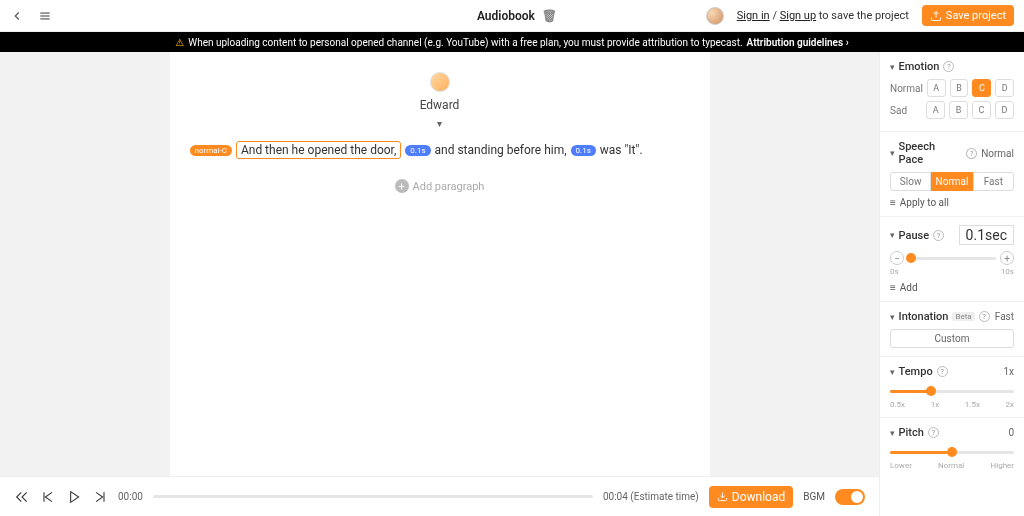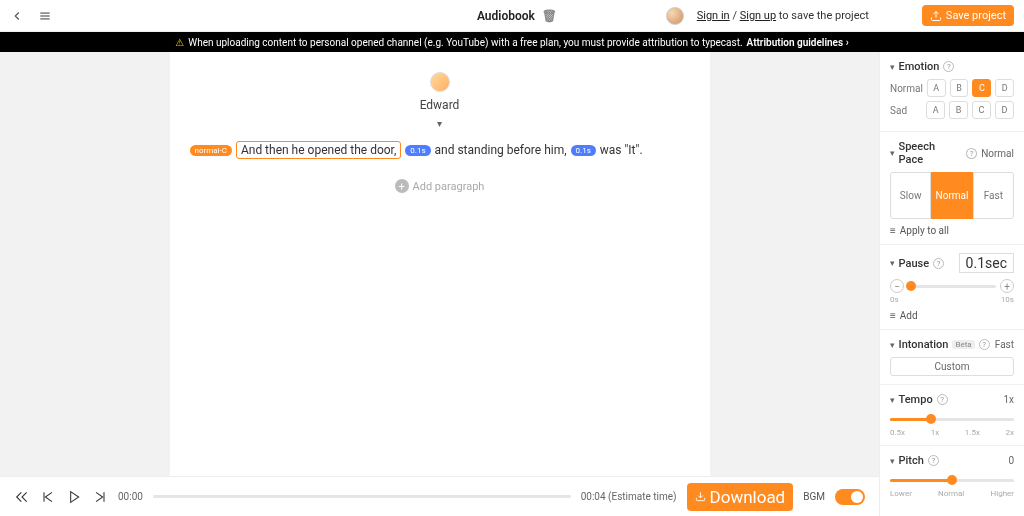--- a/index.html
+++ b/index.html
@@ -5,21 +5,21 @@
 * { box-sizing: border-box; margin: 0; padding: 0; font-family: -apple-system, BlinkMacSystemFont, "Segoe UI", Roboto, Helvetica, Arial, sans-serif; }
 html, body { width: 1024px; height: 516px; overflow: hidden; background: #f2f2f2; }
 
 .topbar { position: relative; height: 32px; background: #fff; border-bottom: 1px solid #eee; display: flex; align-items: center; padding: 0 10px; }
 .topbar .left { display: flex; align-items: center; gap: 14px; }
 .topbar .center { position:absolute; left:0; right:0; text-align:center; font-size: 12px; font-weight: 600; color: #222; pointer-events:none;margin-left:10px;}
 .topbar .center .trash { margin-left:4px; color:#888;}
 .topbar .right { margin-left: auto; display: flex; align-items: center; gap: 13px; font-size: 11px; color:#333; }
 .topbar .right a { color:#222; text-decoration: underline; cursor:pointer;}
 .avatar-small{ width:18px; height:18px; border-radius:50%; background: radial-gradient(circle at 30% 30%, #f7d8b5, #d09060); border:1px solid #ccc;}
-.save-btn{ background:#ff8a1f; color:#fff; border:none; border-radius:4px; padding:4px 8px; font-size:11px; display:flex; align-items:center; gap:4px; cursor:pointer;margin-left:40px;}
+.save-btn{ background:#ff8a1f; color:#fff; border:none; border-radius:4px; padding:4px 8px; font-size:11px; display:flex; align-items:center; gap:4px; cursor:pointer;}
 .icon-svg{ width:14px; height:14px; stroke:#555; fill:none; stroke-width:2; }
 
 .attribution-bar{ height:20px; background:#000; color:#fff; font-size:10px; display:flex; align-items:center; justify-content:center; gap:4px;}
 .attribution-bar .warn{ color:#ffb400;}
 .attribution-bar .link{ font-weight:600; cursor:pointer;}
 
 .main{ position:absolute; top:52px; bottom:0; left:0; right:0; display:flex; }
 .canvas-col{ flex:1; position:relative; display:flex; justify-content:center;}
 .doc{ width:540px; background:#fff; height:100%; position:relative; padding:20px 20px 60px 20px;}
 .speaker-row{ display:flex; align-items:center; gap:6px; margin-bottom:12px;flex-direction:column;}
@@ -31,38 +31,38 @@
 .seg-boxed{ border:1px solid #ff8a1f; border-radius:3px; padding:1px 4px;}
 .pause-pill{ background:#4f7dff; color:#fff; font-size:8px; border-radius:8px; padding:1px 5px;}
 .add-para{ margin-top:20px; text-align:center; font-size:11px; color:#aaa; display:flex; justify-content:center; align-items:center; gap:4px;}
 .add-para .plus{ width:14px; height:14px; border-radius:50%; background:#bbb; color:#fff; display:inline-flex; align-items:center; justify-content:center; font-size:11px;}
 
 .playbar{ position:absolute; bottom:0; left:0; right:0; height:40px; background:#fff; border-top:1px solid #eee; display:flex; align-items:center; padding:0 14px; gap:10px;}
 .play-icons{ display:flex; gap:10px; align-items:center;}
 .play-icons svg{ width:16px; height:16px; stroke:#333; fill:none; stroke-width:1.6; cursor:pointer;}
 .time-txt{ font-size:10px; color:#666;}
 .progress{ flex:1; height:3px; background:#e5e5e5; border-radius:2px;}
-.dl-btn{ background:#ff8a1f; color:#fff; border:none; border-radius:4px; padding:4px 8px; font-size:17px; display:flex; align-items:center; gap:4px; cursor:pointer;}
+.dl-btn{ background:#ff8a1f; color:#fff; border:none; border-radius:4px; padding:4px 8px; font-size:12px; display:flex; align-items:center; gap:4px; cursor:pointer;}
 .bgm-label{ font-size:10px; color:#555;}
 .toggle{ width:30px; height:16px; background:#ff8a1f; border-radius:16px; position:relative; cursor:pointer;}
 .toggle .knob{ width:12px; height:12px; background:#fff; border-radius:50%; position:absolute; top:2px; right:2px;}
 
 .sidebar{ width:145px; background:#fff; border-left:1px solid #eee; height:100%; overflow:hidden; font-size:11px; color:#444;}
 .sb-section{ border-bottom:1px solid #f0f0f0; padding:8px 10px;}
 .sb-head{ display:flex; align-items:center; gap:4px; margin-bottom:6px; color:#333;}
 .sb-head .caret{ font-size:9px; color:#666;}
 .sb-head .title{ font-weight:500;}
 .sb-head .q{ width:11px; height:11px; border:1px solid #bbb; border-radius:50%; font-size:8px; display:inline-flex; align-items:center; justify-content:center; color:#999;}
 .sb-head .val{ margin-left:auto; font-size:10px; color:#666;}
 .pill-row{ display:flex; align-items:center; gap:4px; margin-bottom:4px;}
 .pill-row .lbl{ width:34px; font-size:10px; color:#777;}
 .opt{ width:20px; height:18px; border:1px solid #ddd; border-radius:3px; font-size:9px; display:flex; align-items:center; justify-content:center; cursor:pointer; color:#777;}
 .opt.active{ background:#ff8a1f; border-color:#ff8a1f; color:#fff;}
 .seg3{ display:flex; gap:0;}
-.seg3 .sbtn{ flex:1; border:1px solid #ddd; padding:17px 0; font-size:10px; text-align:center; cursor:pointer; color:#777;}
+.seg3 .sbtn{ flex:1; border:1px solid #ddd; padding:3px 0; font-size:10px; text-align:center; cursor:pointer; color:#777;}
 .seg3 .sbtn:first-child{ border-radius:3px 0 0 3px;}
 .seg3 .sbtn:last-child{ border-radius:0 3px 3px 0;}
 .seg3 .sbtn.active{ background:#ff8a1f; border-color:#ff8a1f; color:#fff;}
 .apply-row{ margin-top:6px; font-size:10px; color:#555; display:flex; align-items:center; gap:4px; cursor:pointer;}
 .pause-val-box{ border:1px solid #ddd; border-radius:0; font-size:14px; padding:1px 6px; margin-left:auto;}
 .slider-wrap{ position:relative; height:14px; display:flex; align-items:center;}
 .slider-track{ flex:1; height:3px; background:#e5e5e5; border-radius:2px; position:relative;}
 .slider-fill{ position:absolute; left:0; top:0; bottom:0; background:#ff8a1f; border-radius:2px;}
 .slider-thumb{ position:absolute; top:50%; width:10px; height:10px; background:#ff8a1f; border-radius:50%; transform:translate(-50%,-50%);}
 .minus-plus{ width:14px; height:14px; border:1px solid #ccc; border-radius:50%; display:flex; align-items:center; justify-content:center; font-size:10px; color:#888; cursor:pointer;}

